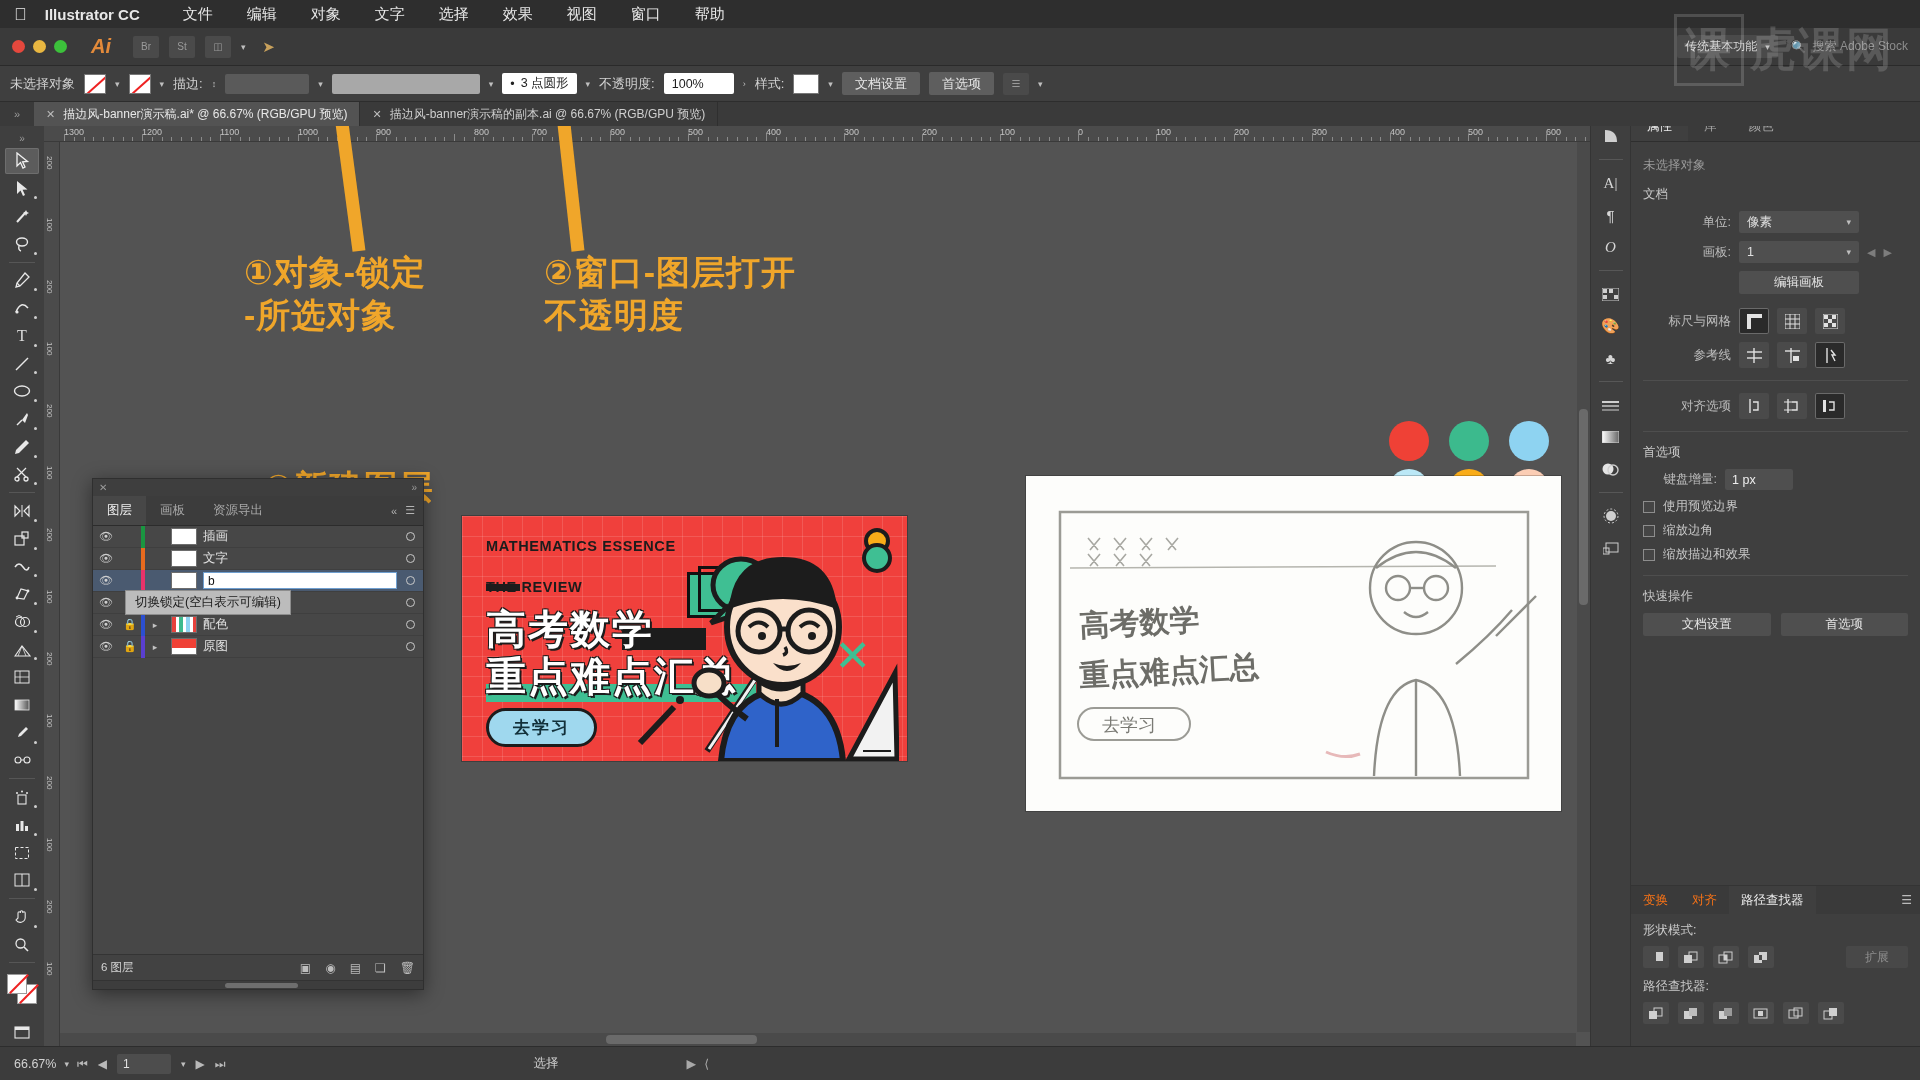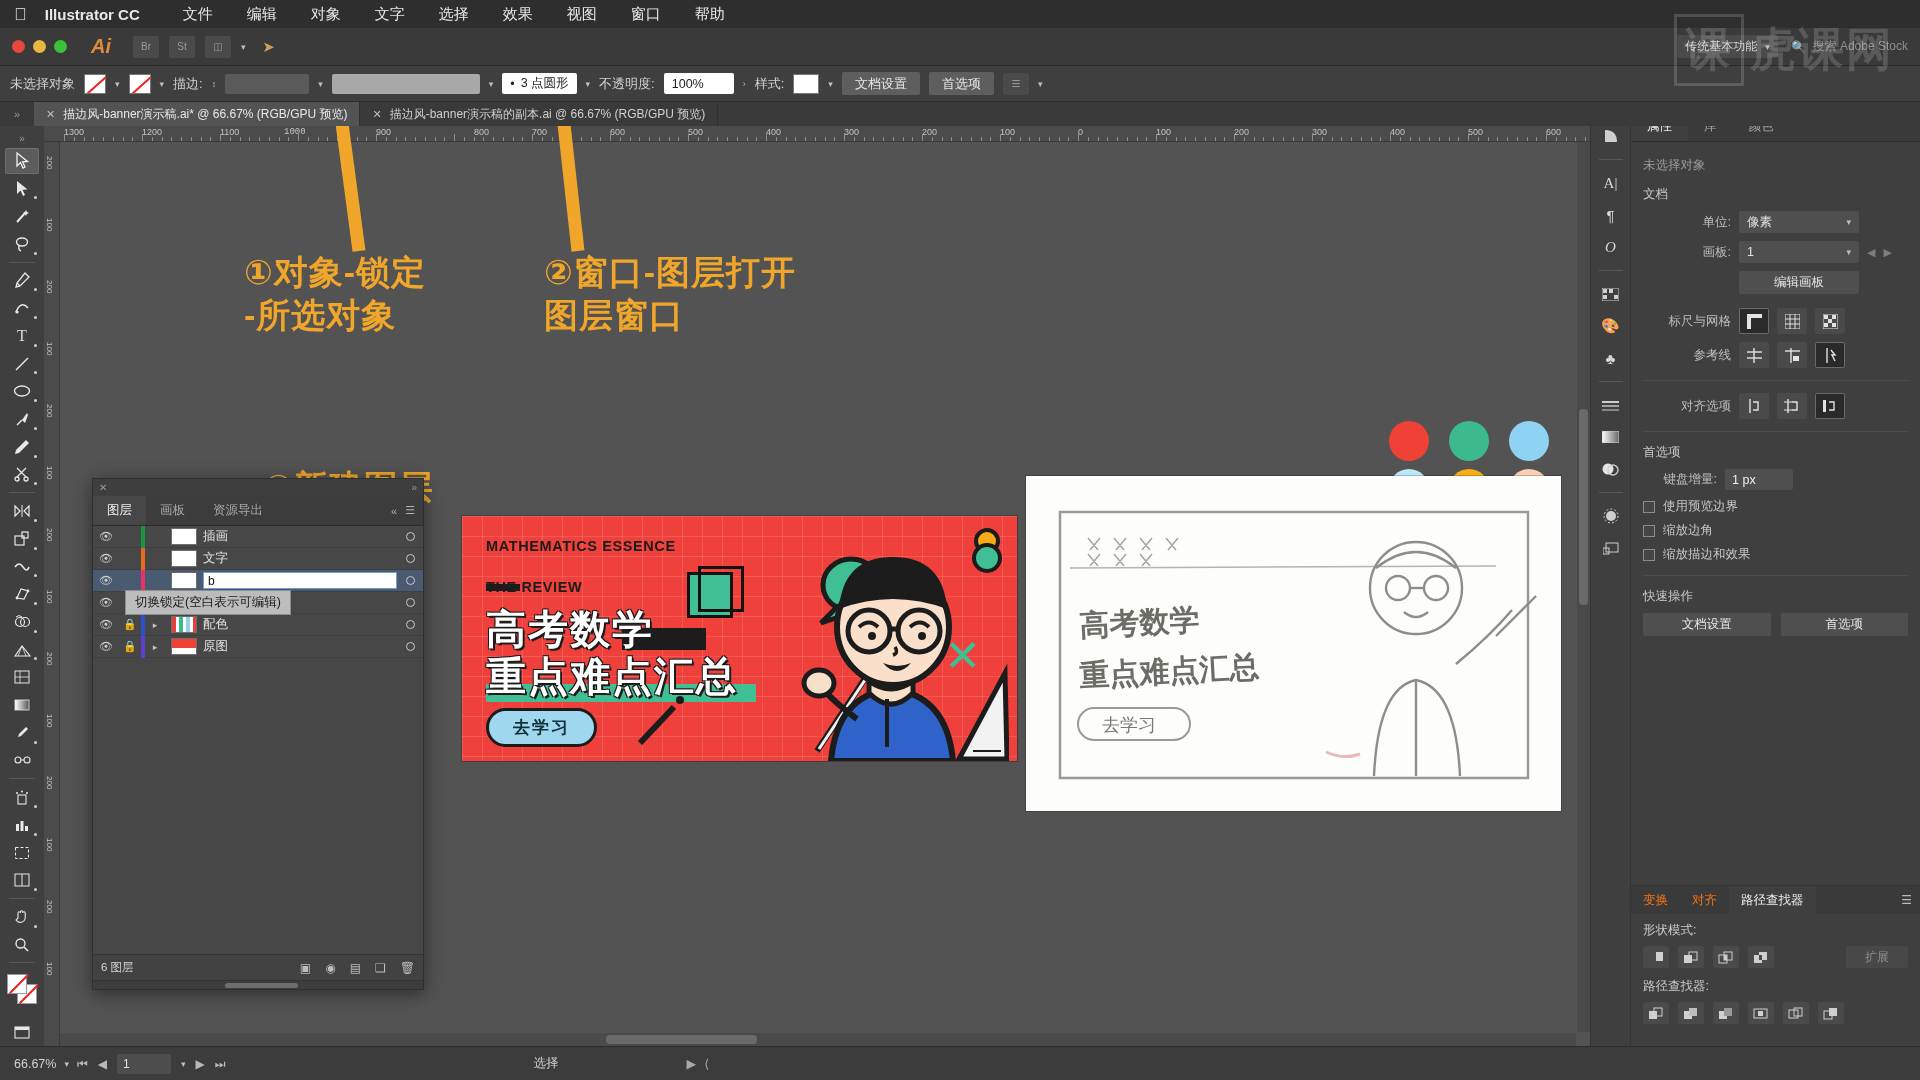--- a/index.html
+++ b/index.html
@@ -591,21 +591,21 @@
       <span class="rmark" style="left: 166.25px; height: 4px;"></span>
       <span class="rtick" style="left: 176px;">1100</span>
       <span class="rmark" style="left: 176px; height: 7px;"></span>
       <span class="rmark" style="left: 185.75px; height: 4px;"></span>
       <span class="rmark" style="left: 195.5px; height: 4px;"></span>
       <span class="rmark" style="left: 205.25px; height: 4px;"></span>
       <span class="rmark" style="left: 215px; height: 4px;"></span>
       <span class="rmark" style="left: 224.75px; height: 4px;"></span>
       <span class="rmark" style="left: 234.5px; height: 4px;"></span>
       <span class="rmark" style="left: 244.25px; height: 4px;"></span>
-      <span class="rtick" style="left: 240px; font-family: Liberation Mono, monospace;">1000</span>
+      <span class="rtick" style="left: 254px;">1000</span>
       <span class="rmark" style="left: 254px; height: 7px;"></span>
       <span class="rmark" style="left: 263.75px; height: 4px;"></span>
       <span class="rmark" style="left: 273.5px; height: 4px;"></span>
       <span class="rmark" style="left: 283.25px; height: 4px;"></span>
       <span class="rmark" style="left: 293px; height: 4px;"></span>
       <span class="rmark" style="left: 302.75px; height: 4px;"></span>
       <span class="rmark" style="left: 312.5px; height: 4px;"></span>
       <span class="rmark" style="left: 322.25px; height: 4px;"></span>
       <span class="rtick" style="left: 332px;">900</span>
       <span class="rmark" style="left: 332px; height: 7px;"></span>
@@ -762,21 +762,21 @@
       <span class="vtick" style="top: 572px;">100</span>
       <span class="vtick" style="top: 634px;">200</span>
       <span class="vtick" style="top: 696px;">100</span>
       <span class="vtick" style="top: 758px;">200</span>
       <span class="vtick" style="top: 820px;">100</span>
     </div>
 
   <div class="anno" style="left:200px; top:125px;">①对象-锁定
 -所选对象</div>
   <div class="anno" style="left:500px; top:125px;">②窗口-图层打开
-图层窗口</div>
+不透明度</div>
   <div class="anno" style="left:220px; top:340px;">③新建图层</div>
 
   <svg class="arrow" style="left:245px; top:-100px; width:120px; height:230px;">
     <path d="M70 225 L48 60" stroke="#f0a62a" stroke-width="13" stroke-linecap="butt"></path>
     <path d="M48 45 L28 80 L70 78 Z" fill="#f0a62a"></path>
   </svg>
   <svg class="arrow" style="left:470px; top:-100px; width:120px; height:230px;">
     <path d="M64 225 L46 62" stroke="#f0a62a" stroke-width="13" stroke-linecap="butt"></path>
     <path d="M46 45 L26 82 L68 80 Z" fill="#f0a62a"></path>
   </svg>
@@ -790,21 +790,21 @@
     <div class="pdot" style="background:#3cba8d"></div>
     <div class="pdot" style="background:#8ed3f1"></div>
     <div class="pdot" style="background:#bbe8f6"></div>
     <div class="pdot" style="background:#f9ac18"></div>
     <div class="pdot" style="background:#fbcdb4"></div>
     <div class="pdot" style="background:#ffffff"></div>
     <div class="pdot" style="background:#c3bfba"></div>
     <div class="pdot" style="background:#5d6077"></div>
   </div>
 
-  <div id="banner" style="left:418px; top:390px; width:555px; height:245px;">
+  <div id="banner" style="left:418px; top:390px; width:445px; height:245px;">
     <div class="grid"></div>
     <div class="bn-en" style="left:24px; top:20px;">MATHEMATICS ESSENCE</div>
     <div class="bn-en" style="left:24px; top:41px;margin-top:20px;">THE REVIEW</div>
     <div class="bn-dash" style="left:24px; top:68px;"></div>
     <div class="bn-blk" style="left:160px; top:112px; width:84px; height:22px;"></div>
     <div class="bn-h1" style="left:24px; top:86px;">高考数学</div>
     <div class="bn-hl" style="left:24px; top:168px; width:270px; height:18px;"></div>
     <div class="bn-h1" style="left:24px; top:133px;">重点难点汇总</div>
     <div class="bn-btn" style="left:24px; top:192px;">去学习</div>
     <div class="bn-cube" style="left:225px; top:56px;">

